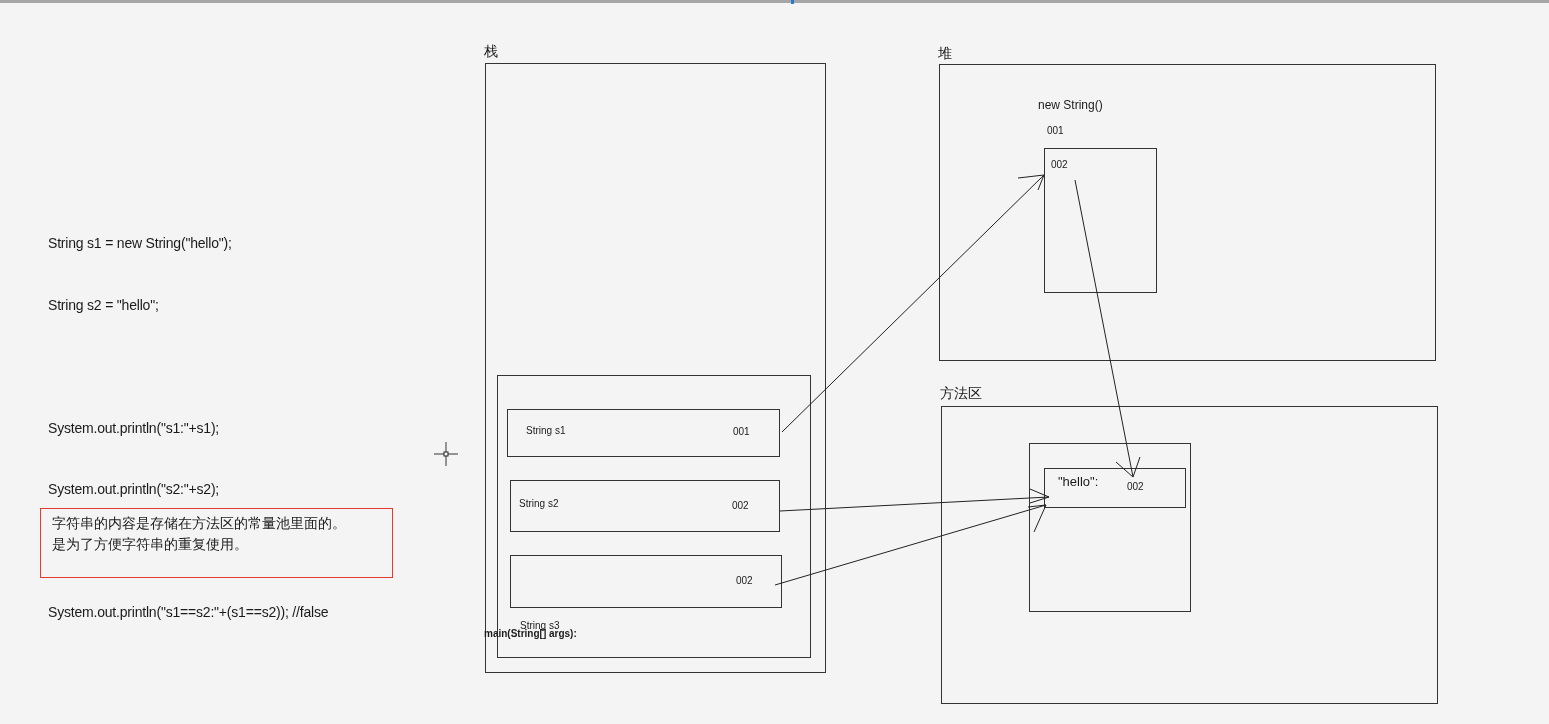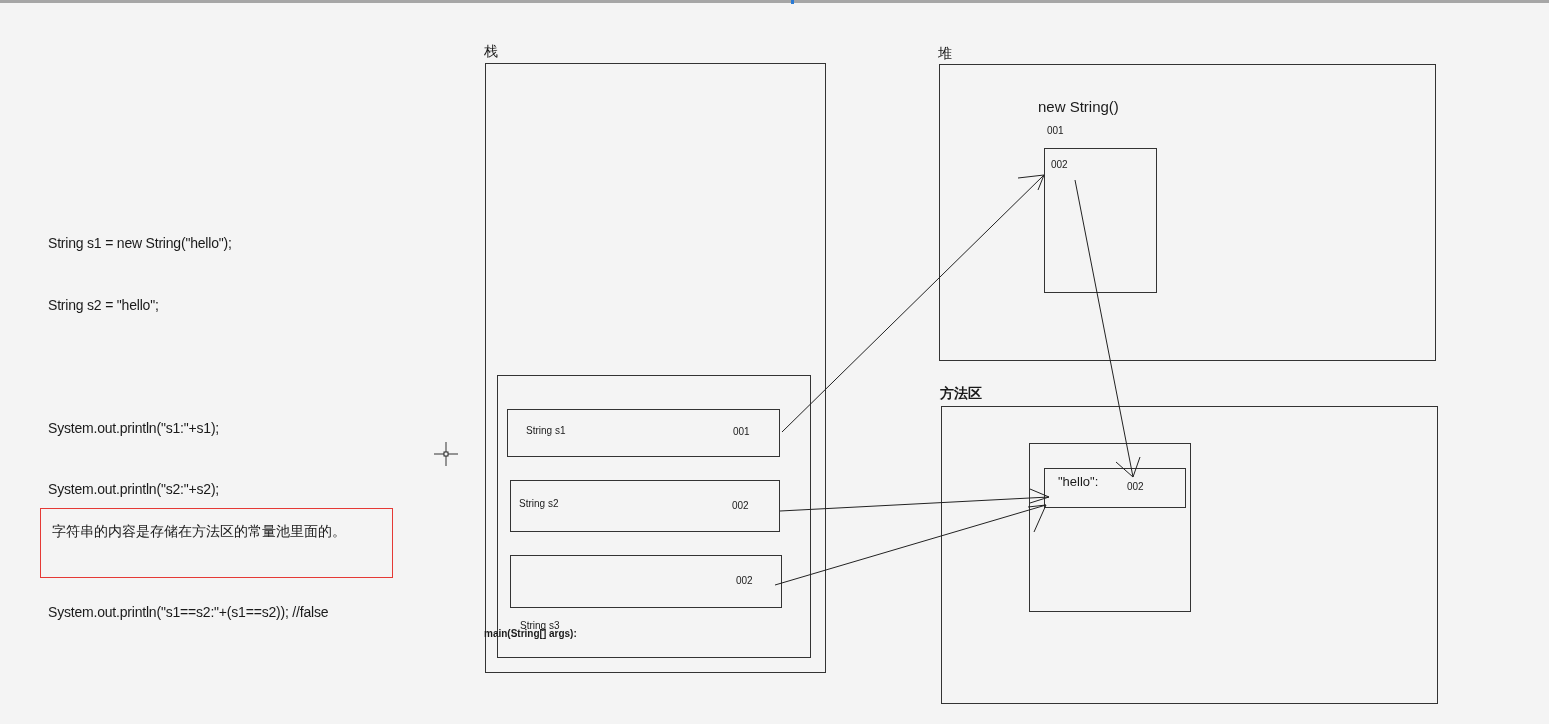--- a/index.html
+++ b/index.html
@@ -6,21 +6,21 @@
   body {
     width: 1549px; height: 724px; position: relative; overflow: hidden;
     background: #f4f4f4;
     font-family: "Liberation Sans", "DejaVu Sans", sans-serif;
     color: #1a1a1a;
   }
   .topbar { position: absolute; left: 0; top: 0; width: 1549px; height: 3px; background: #a6a6a6; }
   .topbar-marker { position: absolute; left: 791px; top: 0; width: 3px; height: 4px; background: #2a7ad5; }
   .code { position: absolute; left: 48px; top: 192px; font-size: 14px; line-height: 20.5px; white-space: pre; letter-spacing: -0.2px; }
   .code .line { display: block; height: 20.5px; }
-  .note { position: absolute; left: 40px; top: 508px; width: 353px; height: 70px; border: 1px solid #e53935; box-sizing: border-box; padding: 12px 0 0 11px; font-size: 14px; line-height: 21px; }
+  .note { position: absolute; left: 40px; top: 508px; width: 353px; height: 70px; border: 1px solid #e53935; box-sizing: border-box; padding: 4px 0 0 11px; font-size: 14px; line-height: 21px; }
   .note span { display: block; }
   .lbl { position: absolute; font-size: 14px; }
   .box { position: absolute; border: 1.5px solid #333; box-sizing: border-box; }
   .txt { position: absolute; font-size: 10px; white-space: nowrap; }
   .cross { position: absolute; left: 434px; top: 442px; width: 24px; height: 24px; }
   svg.arrows { position: absolute; left: 0; top: 0; width: 1549px; height: 724px; pointer-events: none; }
 </style>
 </head>
 <body>
 
@@ -36,20 +36,21 @@
   <span class="line"></span>
   <span class="line">System.out.println("s1==s2:"+(s1==s2)); //false</span>
   <span class="line"></span>
   
   
   
 </div>
 
 <div class="note">
   <span>字符串的内容是存储在方法区的常量池里面的。</span>
+  <span>是为了方便字符串的重复使用。</span>
 </div>
 
 <svg class="cross" viewBox="0 0 24 24">
   <line x1="12" y1="0" x2="12" y2="24" stroke="#333" stroke-width="1"></line>
   <line x1="0" y1="12" x2="24" y2="12" stroke="#333" stroke-width="1"></line>
   <rect x="10" y="10" width="4" height="4" fill="#f4f4f4" stroke="#222" stroke-width="1"></rect>
 </svg>
 
 <div class="lbl" style="left:484px;top:43px;">栈</div>
 <div class="box" style="left:485px;top:63px;width:341px;height:610px;"></div>
@@ -63,26 +64,26 @@
 <div class="box" style="left:510px;top:480px;width:270px;height:52px;"></div>
 <div class="txt" style="left:519px;top:498px;">String s2</div>
 <div class="txt" style="left:732px;top:500px;">002</div>
 
 <div class="box" style="left:510px;top:555px;width:272px;height:53px;"></div>
 <div class="txt" style="left:520px;top:572px;margin-top:48px;">String s3</div>
 <div class="txt" style="left:736px;top:575px;">002</div>
 
 <div class="lbl" style="left:938px;top:45px;">堆</div>
 <div class="box" style="left:939px;top:64px;width:497px;height:297px;"></div>
-<div class="txt" style="left:1038px;top:98px;font-size:15px;">new String()</div>
+<div class="txt" style="left:1038px;top:98px;font-size:12px;">new String()</div>
 <div class="txt" style="left:1047px;top:125px;">001</div>
 <div class="box" style="left:1044px;top:148px;width:113px;height:145px;"></div>
 <div class="txt" style="left:1051px;top:159px;">002</div>
 
-<div class="lbl" style="left:940px;top:385px;font-weight:bold;">方法区</div>
+<div class="lbl" style="left:940px;top:385px;">方法区</div>
 <div class="box" style="left:941px;top:406px;width:497px;height:298px;"></div>
 <div class="box" style="left:1029px;top:443px;width:162px;height:169px;"></div>
 <div class="box" style="left:1044px;top:468px;width:142px;height:40px;"></div>
 <div class="txt" style="left:1058px;top:474px;font-size:13px;">"hello":</div>
 <div class="txt" style="left:1127px;top:481px;">002</div>
 
 <svg class="arrows" viewBox="0 0 1549 724">
   <g stroke="#222" stroke-width="1" fill="none">
     <g>
       <line x1="782" y1="432" x2="1044" y2="175"></line>

